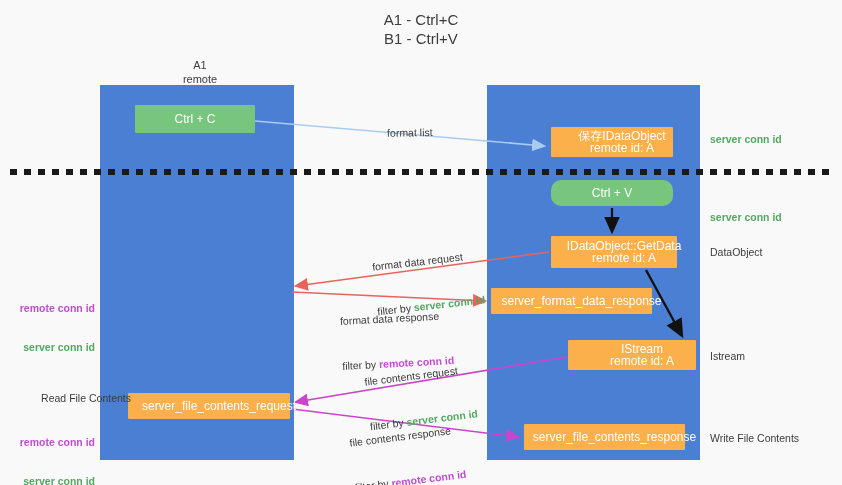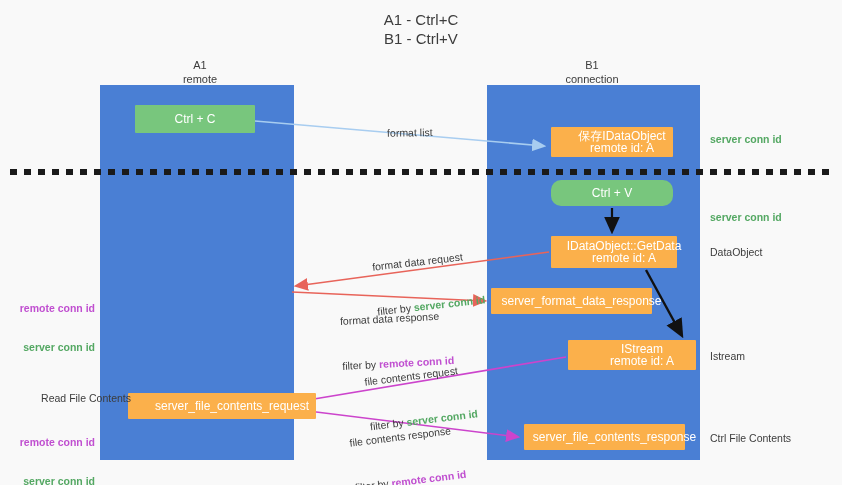--- a/index.html
+++ b/index.html
@@ -49,21 +49,21 @@
   .green{background:#78c67d;}
   .orange{background:#fbb04b;padding-left:20px;}
 
   #n-ctrlc{left:135px;top:105px;width:120px;height:28px;}
   #n-save{left:551px;top:127px;width:122px;height:30px;}
   #n-ctrlv{left:551px;top:180px;width:122px;height:26px;border-radius:10px;}
   #n-getdata{left:551px;top:236px;width:126px;height:32px;align-items:center;}
   #n-fmtreq{left:130px;top:277px;width:160px;height:26px;}
   #n-fmtresp{left:491px;top:288px;width:161px;height:26px;}
   #n-istream{left:568px;top:340px;width:128px;height:30px;}
-  #n-filereq{left:128px;top:393px;width:188px;height:26px;}
+  #n-filereq{left:128px;top:393px;width:162px;height:26px;}
   #n-fileresp{left:524px;top:424px;width:161px;height:26px;}
 
   
   .right-note{font-size:10.5px;color:#3c3c3c;white-space:pre;}
   .green-txt{color:#54a863;font-weight:bold;}
   .purple-txt{color:#c04fd0;font-weight:bold;}
   #r-conn1{left:710px;top:133px;}
   #r-conn2{left:710px;top:211px;}
   #r-dataobject{left:710px;top:246px;}
   #r-istream{left:710px;top:350px;}
@@ -95,22 +95,20 @@
 
   <div class="abs" id="title">A1 - Ctrl+C
 B1 - Ctrl+V</div>
 
   <div class="abs lane" id="lane-a1"></div>
   <div class="abs lane" id="lane-b1"></div>
 
   <div class="abs col-head" id="head-a1"><span>A1</span>
 <span>remote</span></div>
 
-  <div class="abs col-head" id="head-b1"><span>B1</span>
-<span>connection</span></div>
 
   <svg id="wires">
     <defs>
       <marker id="ah-blue" markerWidth="9" markerHeight="9" refX="7.5" refY="4" orient="auto">
         <path d="M0,0 L9,4 L0,8 z" fill="#a8cdf0"></path>
       </marker>
       <marker id="ah-red" markerWidth="9" markerHeight="9" refX="7.5" refY="4" orient="auto">
         <path d="M0,0 L9,4 L0,8 z" fill="#e8645a"></path>
       </marker>
       <marker id="ah-mag" markerWidth="9" markerHeight="9" refX="7.5" refY="4" orient="auto">
@@ -195,21 +193,21 @@
 
   <div class="abs edge-label" id="lbl-fileresp">
     <div>file contents response</div>
     <div><span>filter by </span><span class="purple-txt">remote conn id</span></div>
   </div>
 
   <div class="abs right-note green-txt" id="r-conn1">server conn id</div>
   <div class="abs right-note green-txt" id="r-conn2">server conn id</div>
   <div class="abs right-note" id="r-dataobject">DataObject</div>
   <div class="abs right-note" id="r-istream">Istream</div>
-  <div class="abs right-note" id="r-writefile">Ctrl File Contents</div>
+  <div class="abs right-note" id="r-writefile">Write File Contents</div>
 
   <div class="abs left-note" id="l-group1">
     <div class="purple-txt">remote conn id</div>
     <div class="green-txt">server conn id</div>
   </div>
 
   <div class="abs left-note" id="l-readfile">Read File Contents</div>
 
   <div class="abs left-note" id="l-group2">
     <div class="purple-txt">remote conn id</div>

